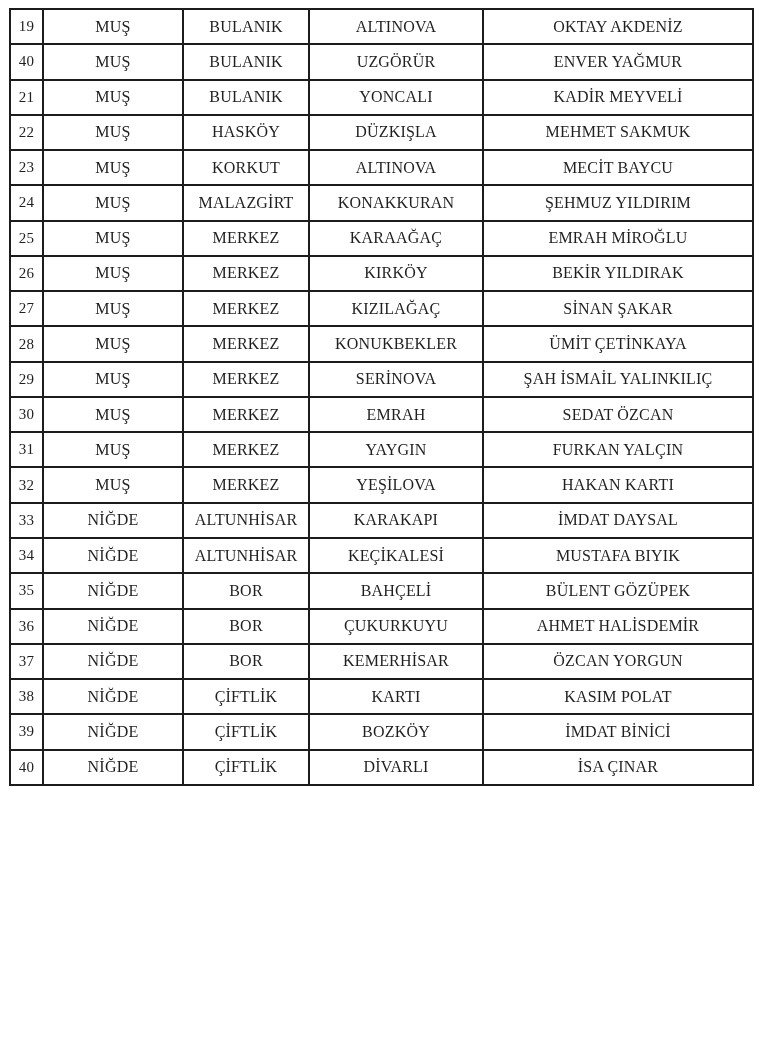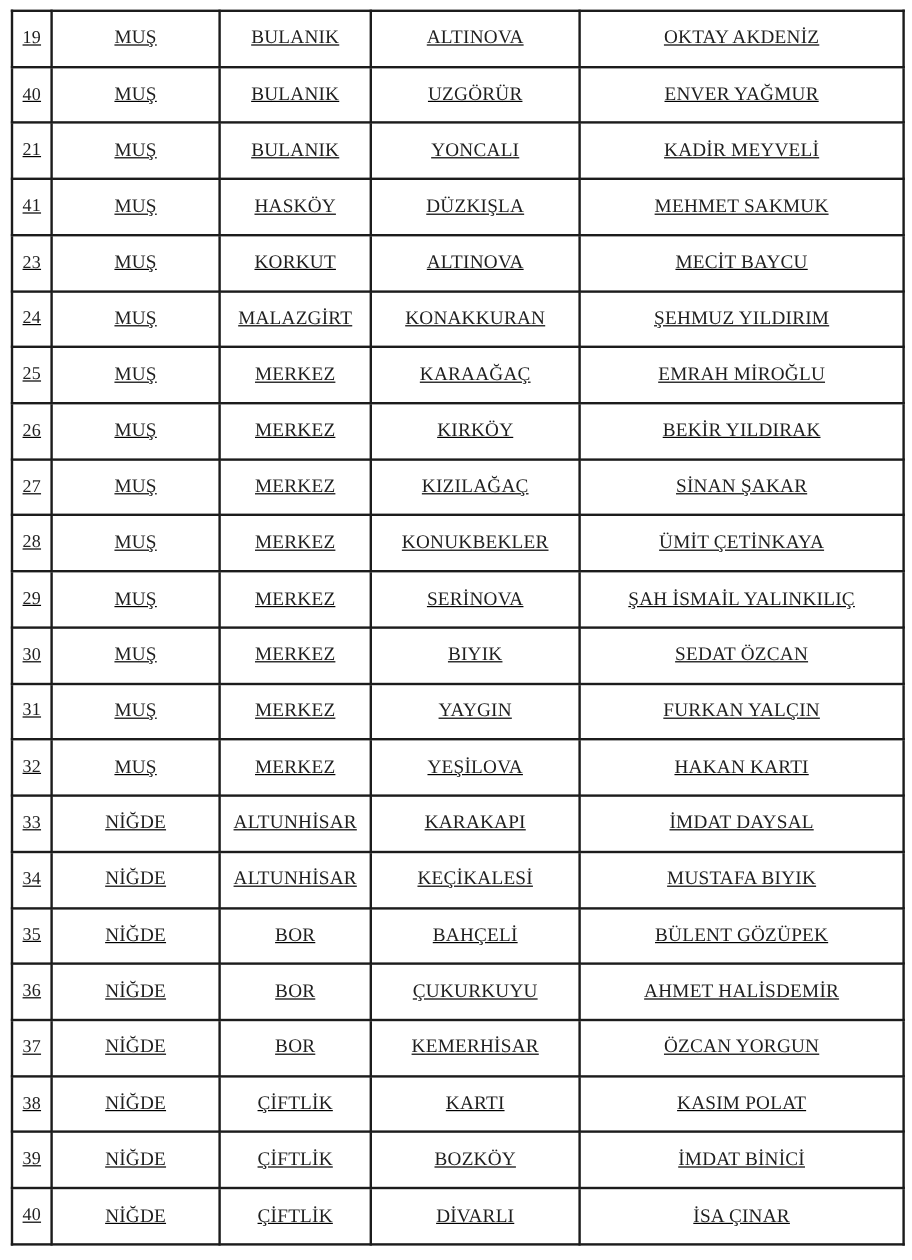--- a/index.html
+++ b/index.html
@@ -12,24 +12,23 @@
     height: 1050px;
     position: relative;
     font-family: "Liberation Serif", serif;
     overflow: hidden;
   }
   table.doc-table {
     position: absolute;
     left: 9px;
     top: 8px;
     width: 743px;
-    height: 1030px;
+    height: 778px;
     border-collapse: collapse;
     table-layout: fixed;
-    text-decoration: underline;
   }
   table.doc-table td {
     border: 2px solid #1c1c1c;
     text-align: center;
     vertical-align: middle;
     font-size: 16px;
     letter-spacing: 0.2px;
     color: #1f1f1f;
     background: #ffffff;
     padding: 0 2px;
@@ -65,21 +64,21 @@
         <td class="c4">ENVER YAĞMUR</td>
       </tr>
       <tr>
         <td class="c0">21</td>
         <td class="c1">MUŞ</td>
         <td class="c2">BULANIK</td>
         <td class="c3">YONCALI</td>
         <td class="c4">KADİR MEYVELİ</td>
       </tr>
       <tr>
-        <td class="c0">41</td>
+        <td class="c0">22</td>
         <td class="c1">MUŞ</td>
         <td class="c2">HASKÖY</td>
         <td class="c3">DÜZKIŞLA</td>
         <td class="c4">MEHMET SAKMUK</td>
       </tr>
       <tr>
         <td class="c0">23</td>
         <td class="c1">MUŞ</td>
         <td class="c2">KORKUT</td>
         <td class="c3">ALTINOVA</td>
@@ -124,21 +123,21 @@
         <td class="c0">29</td>
         <td class="c1">MUŞ</td>
         <td class="c2">MERKEZ</td>
         <td class="c3">SERİNOVA</td>
         <td class="c4">ŞAH İSMAİL YALINKILIÇ</td>
       </tr>
       <tr>
         <td class="c0">30</td>
         <td class="c1">MUŞ</td>
         <td class="c2">MERKEZ</td>
-        <td class="c3">BIYIK</td>
+        <td class="c3">EMRAH</td>
         <td class="c4">SEDAT ÖZCAN</td>
       </tr>
       <tr>
         <td class="c0">31</td>
         <td class="c1">MUŞ</td>
         <td class="c2">MERKEZ</td>
         <td class="c3">YAYGIN</td>
         <td class="c4">FURKAN YALÇIN</td>
       </tr>
       <tr>

